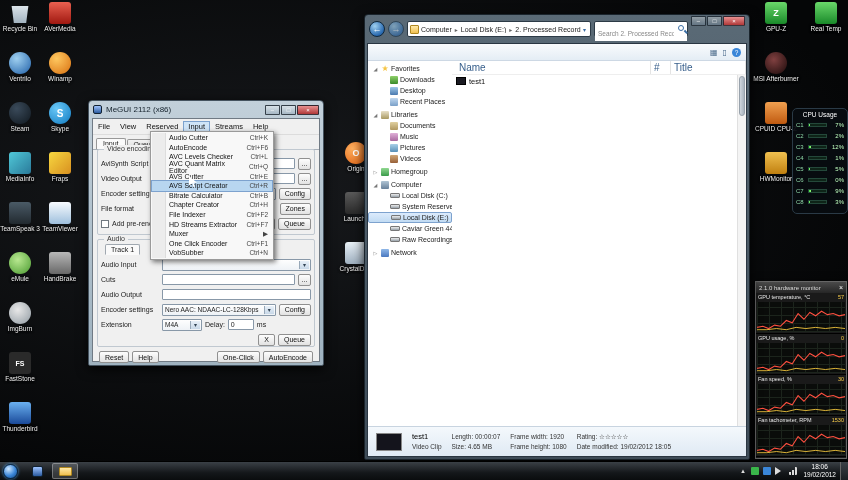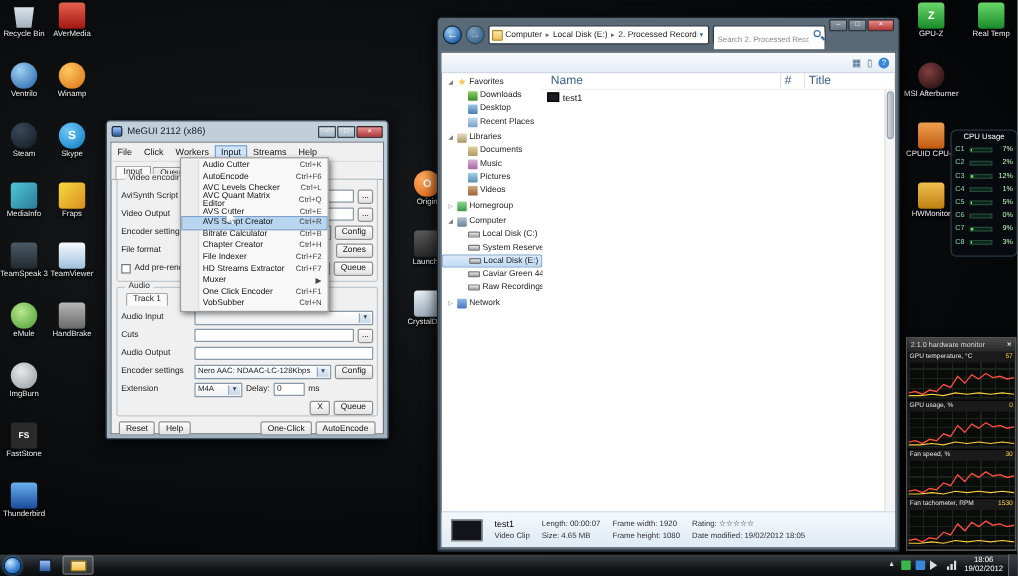--- a/index.html
+++ b/index.html
@@ -510,22 +510,22 @@
     <span class="wbtns">
       <span class="wb">–</span>
       <span class="wb">□</span>
       <span class="wb close">×</span>
     </span>
   </div>
   <div class="megui-client">
     <div class="megui-menu">
 
     <span class="mm"><span>File</span></span>
-        <span class="mm"><span>Click</span></span>
-        <span class="mm"><span>Workers</span></span>
+        <span class="mm"><span>View</span></span>
+        <span class="mm"><span>Reserved</span></span>
         <span class="mm selected"><span>Input</span></span>
         <span class="mm"><span>Streams</span></span>
         <span class="mm"><span>Help</span></span>
       </div>
     <div class="megui-tabs">
 
     <span class="mtab selected"><span>Input</span></span>
         <span class="mtab"><span>Queue</span></span>
         <span class="mtab"><span>Log</span></span>
       </div>

